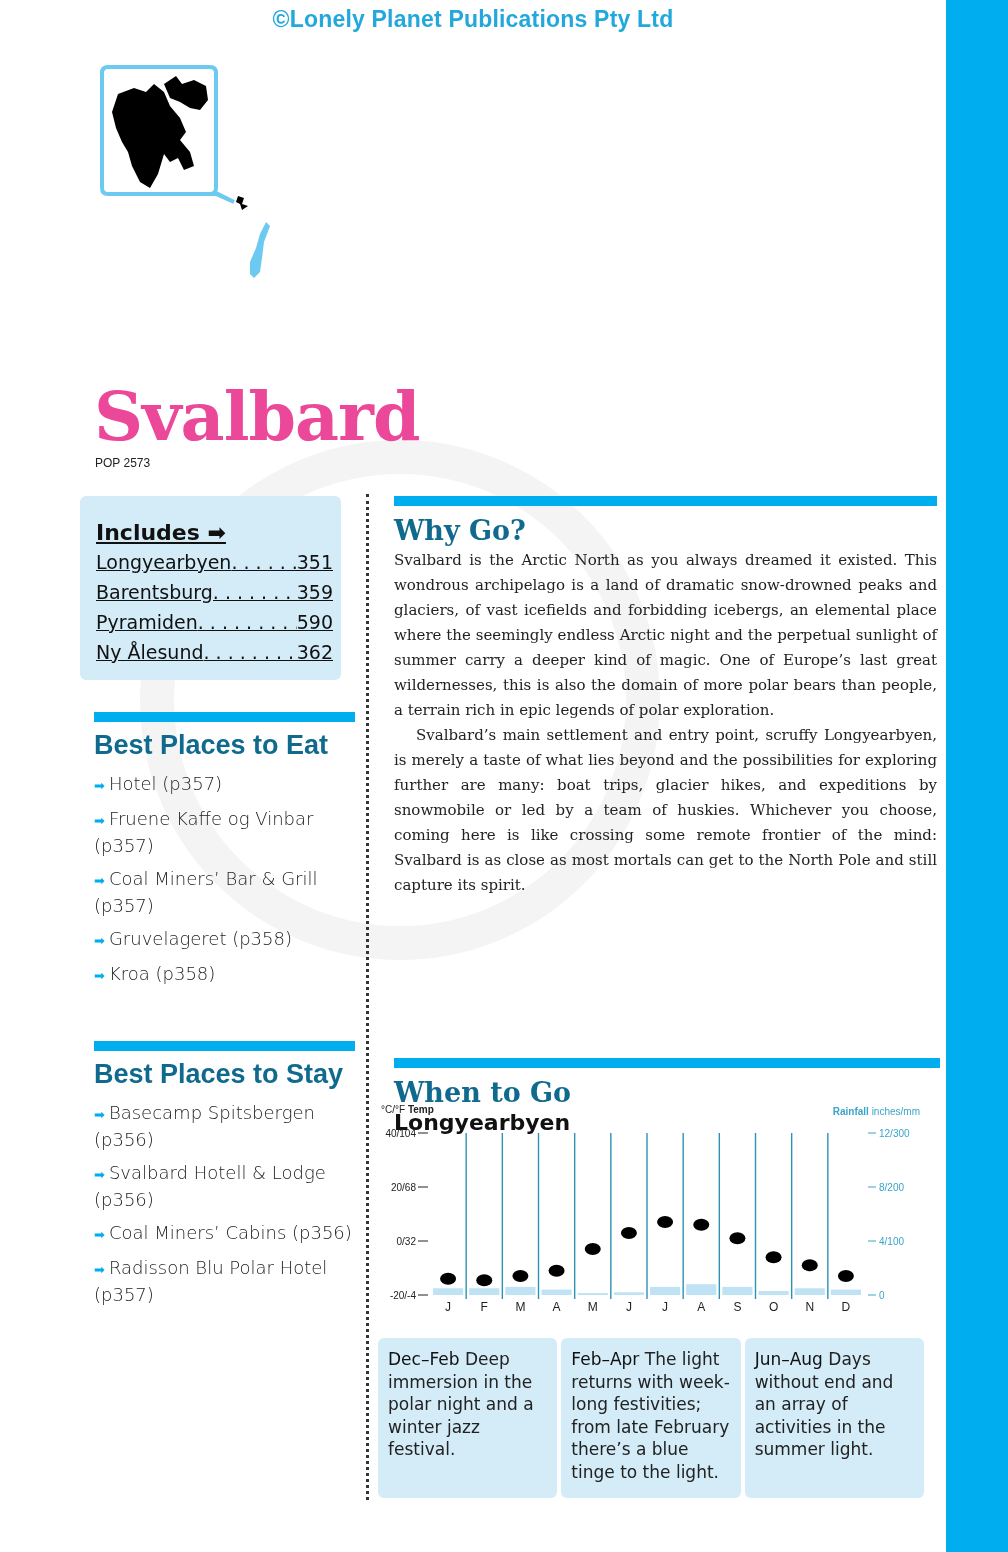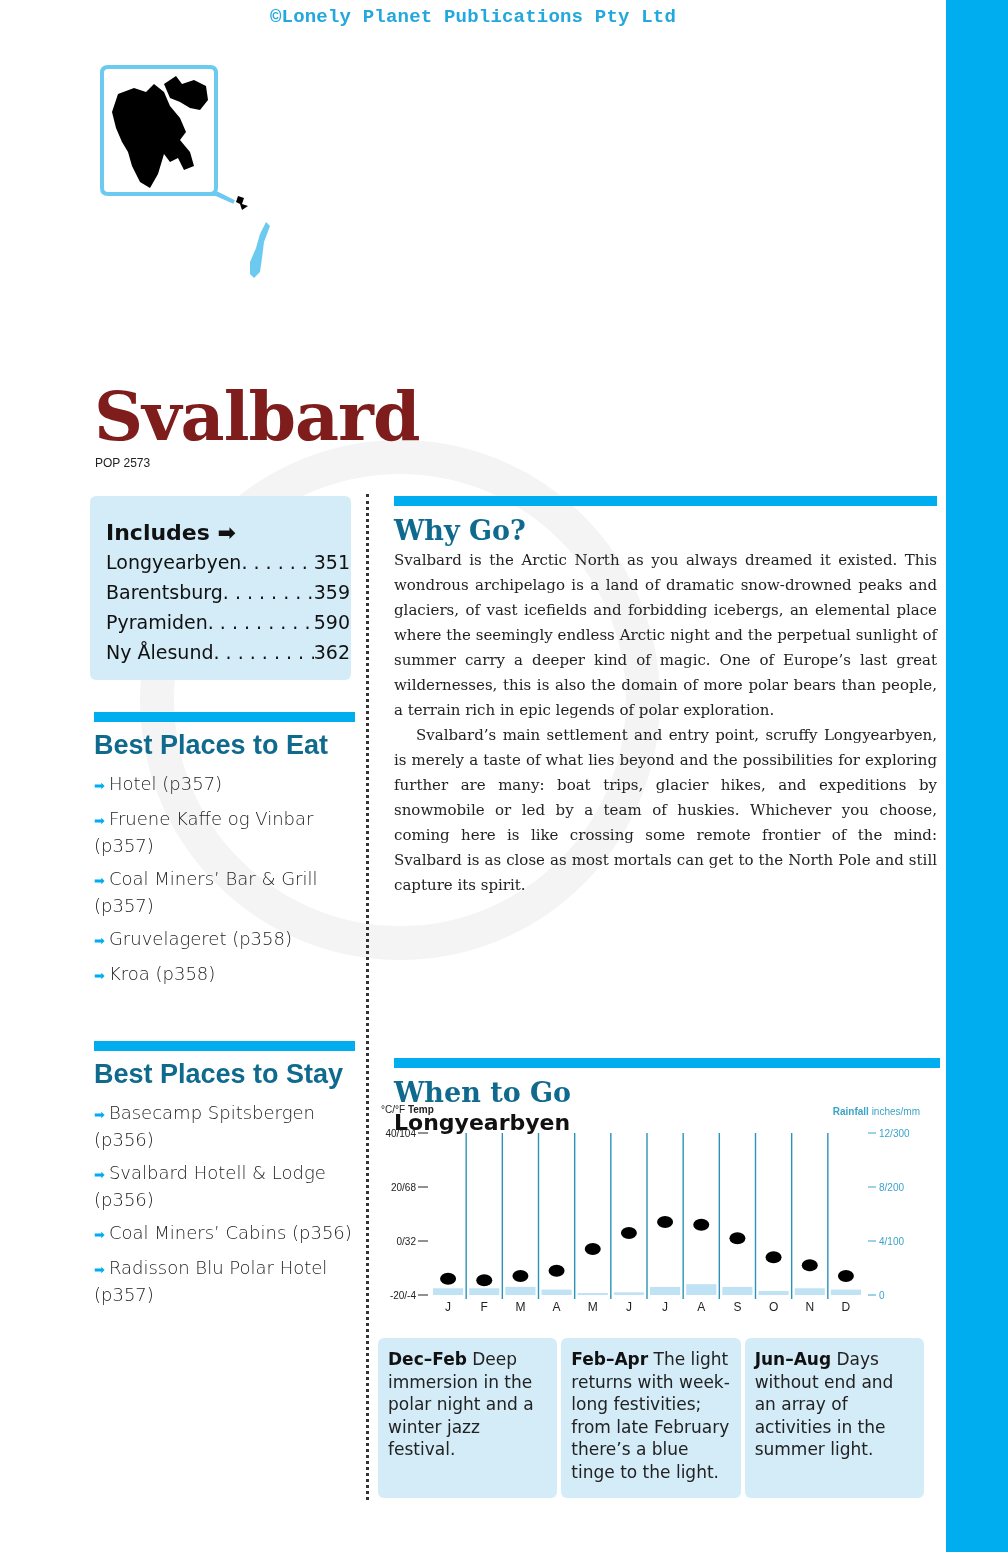--- a/index.html
+++ b/index.html
@@ -1,33 +1,33 @@
 <!DOCTYPE html>
 <html><head>
 <meta charset="utf-8">
 <style>
   * { box-sizing: border-box; margin: 0; padding: 0; }
   html, body { width: 1008px; height: 1552px; background: #fff; overflow: hidden; }
   body { position: relative; font-family: "Liberation Sans", sans-serif; color: #111; }
 
   .copyright { position: absolute; top: 6px; left: 0; width: 946px; text-align: center;
-    font-family: Liberation Mono, monospace; font-weight: bold; font-size: 19px; color: #22a8dc; letter-spacing: 0.2px; }
+    font-family: Liberation Sans, sans-serif; font-weight: bold; font-size: 23px; color: #22a8dc; letter-spacing: 0.2px; }
   .right-band { position: absolute; top: 0; right: 0; width: 62px; height: 1552px; background: #00aeef; }
 
   .locator { position: absolute; left: 98px; top: 62px; width: 180px; height: 230px; }
 
   .watermark { position: absolute; left: 140px; top: 440px; width: 520px; height: 520px; border-radius: 50%;
     border: 34px solid #f4f4f4; z-index: 0; }
 
   .title { position: absolute; left: 94px; top: 376px; font-family: "DejaVu Serif", serif; font-weight: bold;
-    font-size: 68px; letter-spacing: -1px; color: #7f1d1d; z-index: 1; }
+    font-size: 68px; letter-spacing: -1px; color: #ec4899; z-index: 1; }
   .pop { position: absolute; left: 95px; top: 456px; font-size: 12px; color: #222; z-index: 1; }
 
-  .includes { position: absolute; left: 90px; top: 496px; width: 261px; height: 184px; background: #d3ecf8;
-    border-radius: 6px; padding: 24px 1px 0 16px; z-index: 1; }
+  .includes { position: absolute; left: 80px; top: 496px; width: 261px; height: 184px; background: #d3ecf8;
+    border-radius: 6px; padding: 24px 8px 0 16px; z-index: 1; text-decoration: underline; }
   .includes h3 { font-family: "DejaVu Sans", sans-serif; font-weight: bold; font-size: 22px; margin-bottom: 2px; color: #111; }
   .inc-row { display: flex; font-size: 19px; line-height: 30px; color: #111; font-family: "DejaVu Sans", sans-serif; }
   .inc-row .nm { white-space: nowrap; }
   .inc-row .dots { flex: 1; overflow: hidden; white-space: nowrap; letter-spacing: 3px; }
   .inc-row .dots::after { content: " . . . . . . . . . . . . . . . . . . . . . . . . . . . ."; letter-spacing: 0; }
   .inc-row .pg { white-space: nowrap; }
 
   .side-section { position: absolute; left: 94px; width: 261px; z-index: 1; }
   .side-bar { height: 10px; background: #00aeef; margin-bottom: 8px; }
   .side-section h2 { font-family: Liberation Sans, sans-serif; font-weight: bold; font-size: 27px; line-height: 31px;
@@ -44,21 +44,21 @@
   .why-text p + p { text-indent: 22px; }
   .city { font-family: "DejaVu Sans", sans-serif; font-weight: bold; font-size: 22px; margin-top: 0px; color: #111; }
 
   .chart { position: absolute; left: 378px; top: 1100px; width: 546px; height: 225px; z-index: 1; }
   .chart .lbl { position: absolute; font-size: 10px; color: #222; white-space: nowrap; }
   .chart .rlbl { position: absolute; font-size: 10px; color: #3aa5c9; white-space: nowrap; }
 
   .seasons { position: absolute; left: 378px; top: 1338px; width: 546px; height: 160px; display: flex; gap: 4px; z-index: 1; }
   .season { flex: 1; background: #d3ecf8; border-radius: 6px; padding: 10px 10px; font-size: 17px; line-height: 22.6px;
     color: #222; font-family: "DejaVu Sans", sans-serif; }
-  .season b { font-weight: bold; color: #111; }
+  .season b { font-weight: normal; color: #111; }
 </style>
 </head>
 <body>
 
 <div class="copyright">©Lonely Planet Publications Pty Ltd</div>
 <div class="right-band"></div>
 
 <svg class="locator" viewBox="0 0 180 230">
   <path d="M10 5 H112 Q118 5 118 11 V126 Q118 132 112 132 H120 L136 140 L118 132 H10 Q4 132 4 126 V11 Q4 5 10 5 Z" fill="#fff" stroke="#6cc9f0" stroke-width="4"></path>
   <path d="M20 32 L36 26 L48 30 L56 22 L66 30 L72 44 L82 56 L88 70 L82 78 L92 90 L96 104 L86 108 L80 96 L72 100 L66 92 L60 112 L52 126 L42 120 L34 104 L30 90 L24 80 L18 66 L14 50 Z M66 22 L78 14 L84 22 L96 18 L108 24 L110 38 L102 48 L92 46 L82 40 L72 36 Z" fill="#000"></path>

